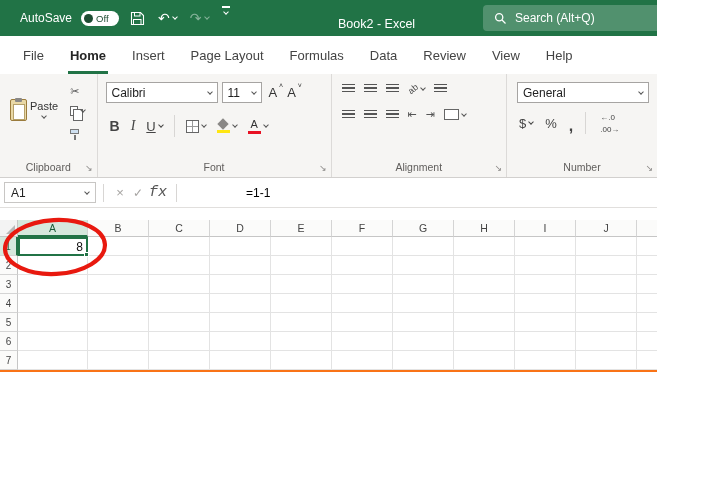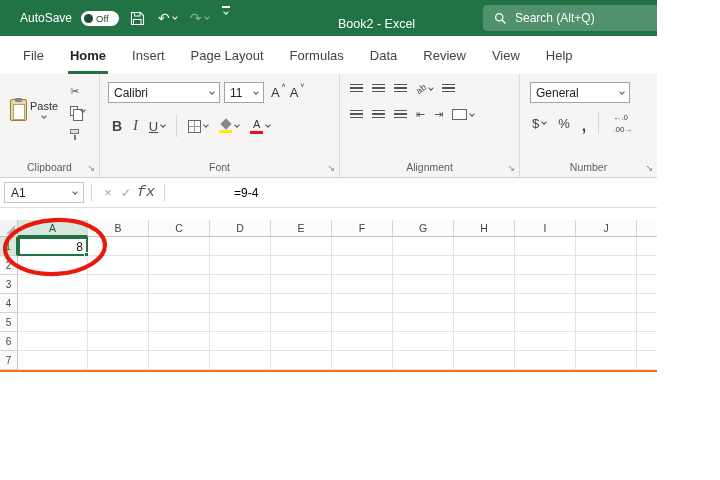--- a/index.html
+++ b/index.html
@@ -76,30 +76,30 @@
   .grp-align { width:180px; }
   .align-row1 { display:flex; align-items:center; gap:9px; padding:10px 0 0 10px; color:#555; }
   .align-row2 { display:flex; align-items:center; gap:9px; padding:14px 0 0 10px; color:#555; font-size:11px; }
   .bars { width:13px; height:10px; background:repeating-linear-gradient(to bottom,#555 0 1.4px,transparent 1.4px 3.4px); }
   .orient { display:flex; align-items:center; gap:3px; }
   .orient .ab { display:inline-block; font-size:9px; color:#444; transform:rotate(-40deg); }
   .merge-art { width:15px; height:11px; border:1px solid #666; background:#fff; }
 
   .grp-number { flex:1; border-right:none; }
   .num-row1 { padding:8px 8px 0 10px; }
-  .combo-number { width:100px; }
+  .combo-number { width:132px; }
   .num-row2 { display:flex; align-items:center; gap:12px; padding:9px 0 0 12px; color:#444; }
   .cur { font-size:13px; display:flex; align-items:center; gap:3px; }
   .pct { font-size:13px; }
   .comma { font-size:16px; font-weight:700; line-height:.6; padding-top:6px; }
   .decimals { display:flex; flex-direction:column; gap:3px; font-size:8px; color:#444; padding-left:2px; }
 
   
   .formulabar { height:30px; background:#fff; border-bottom:1px solid #e1dfdd; display:flex; align-items:center; padding-left:4px; }
-  .namebox { width:80px; height:21px; border:1px solid #c8c6c4; background:#fff; display:flex; align-items:center; justify-content:space-between; padding:0 6px; font-size:12px; color:#222; }
+  .namebox { width:92px; height:21px; border:1px solid #c8c6c4; background:#fff; display:flex; align-items:center; justify-content:space-between; padding:0 6px; font-size:12px; color:#222; }
   .namebox .crt { color:#555; }
   .fb-div { width:1px; height:18px; background:#d8d6d4; margin:0 7px; }
   .fb-x { width:18px; text-align:center; color:#a6a4a2; font-size:13px; }
   .fb-check { width:18px; text-align:center; color:#a6a4a2; font-size:12px; }
   .fb-fx { width:22px; text-align:center; color:#555; font-size:15px; font-family:Liberation Mono, monospace; font-style:italic; }
   .formula-text { font-size:12px; color:#000; margin-left:62px; }
 
   .fb-gap { height:12px; background:#fff; }
 
   
@@ -307,21 +307,21 @@
     <div class="formulabar">
       <div class="namebox">
         <span>A1</span>
         <span class="crt"></span>
       </div>
       <span class="fb-div"></span>
       <span class="fb-x">×</span>
       <span class="fb-check">✓</span>
       <span class="fb-fx">fx</span>
       <span class="fb-div"></span>
-      <span class="formula-text">=9-4</span>
+      <span class="formula-text">=1-1</span>
     </div>
     <div class="fb-gap"></div>
 
     <div class="grid">
       <div class="hdr-row">
         <div class="corner"></div>
         <div style="display:flex" id="col-headers">
             <div class="colh colh-a colh-sel">A</div>
             <div class="colh">B</div>
             <div class="colh">C</div>

